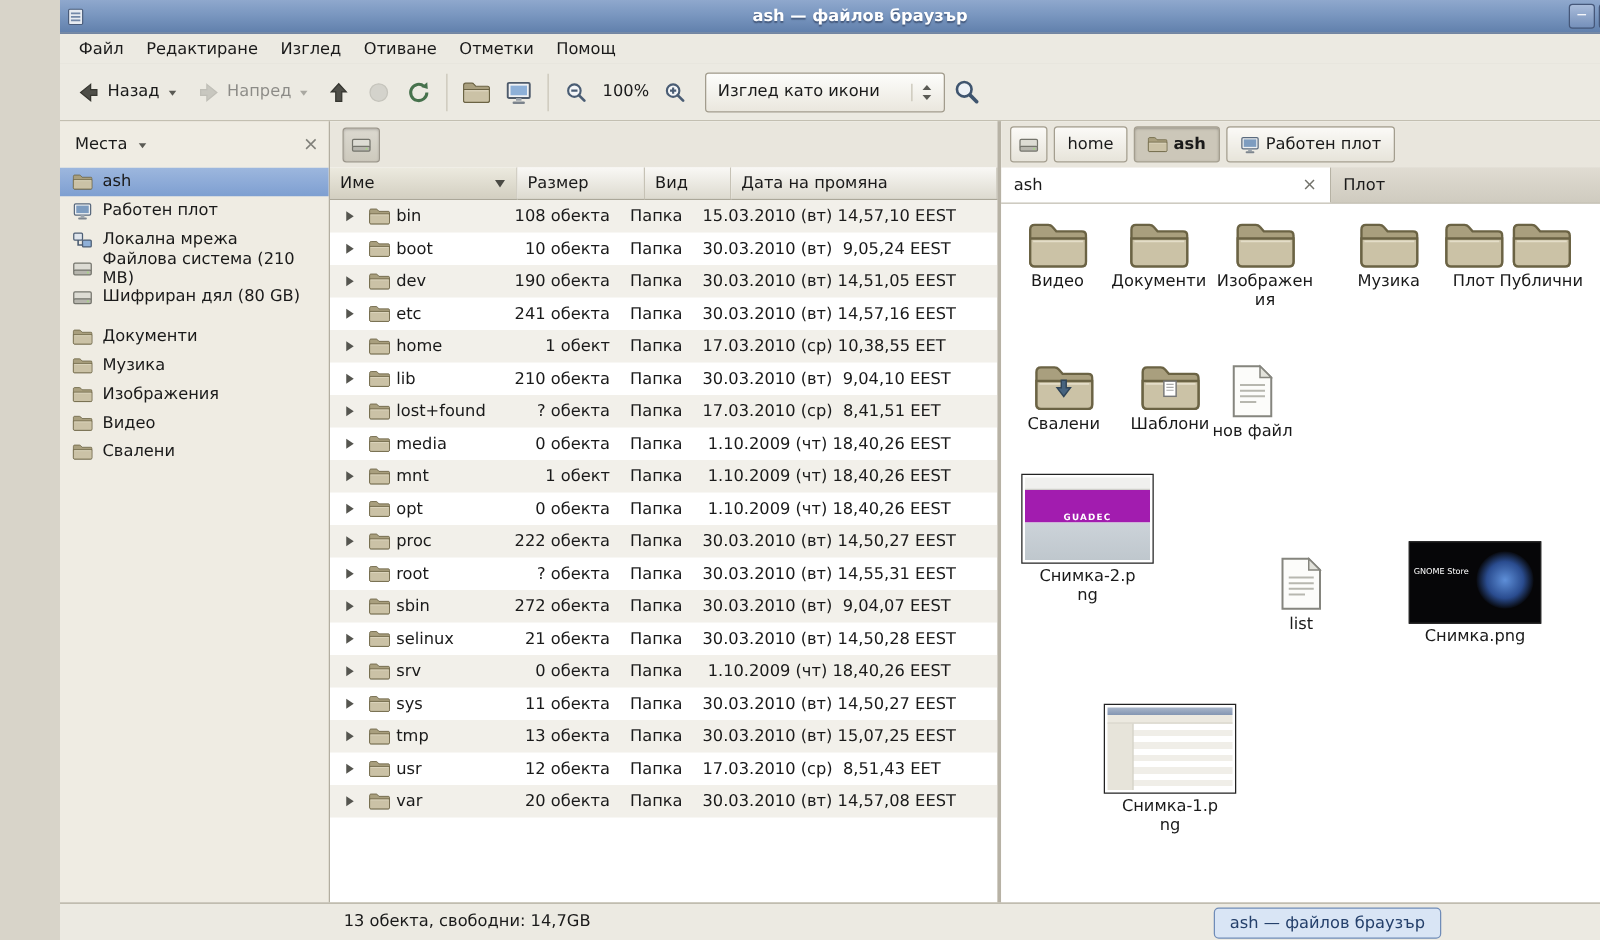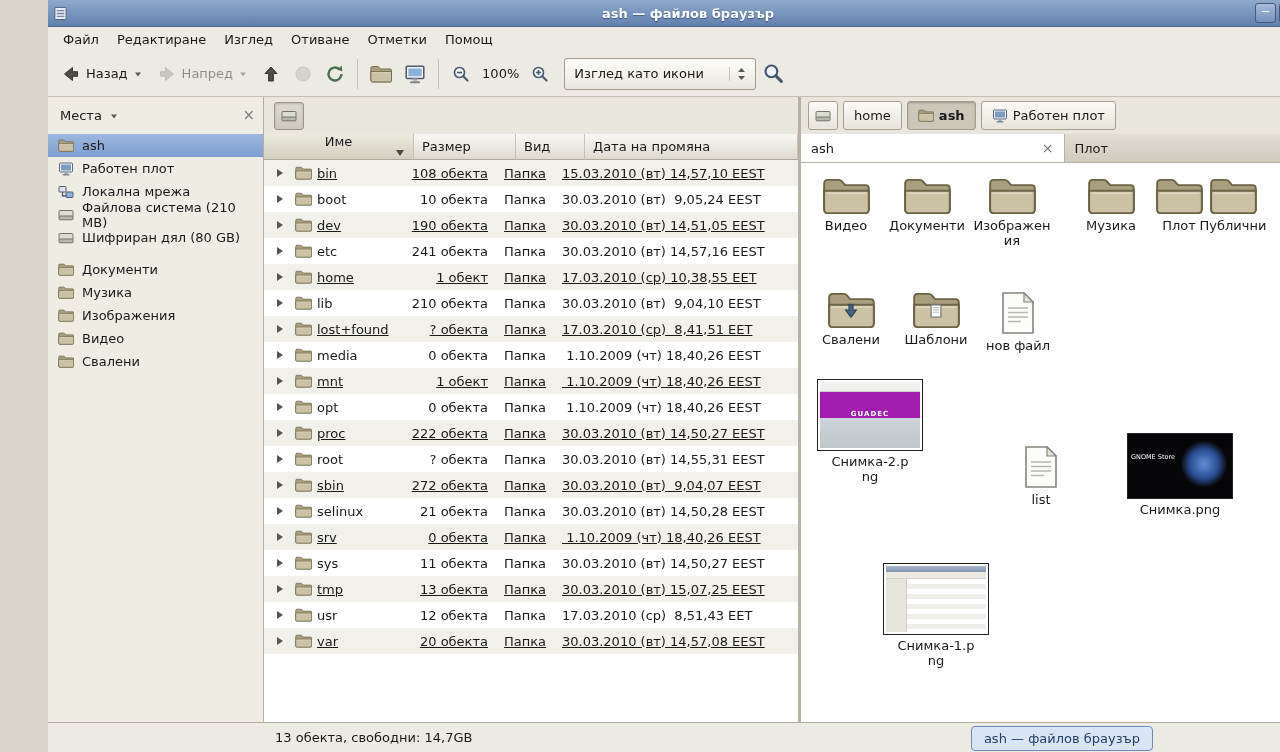--- a/index.html
+++ b/index.html
@@ -51,29 +51,29 @@
 
   
   .list-pane{flex:0 0 534px;display:flex;flex-direction:column;background:#fff;min-height:0;}
   .lp-top{flex:0 0 37px;background:#e9e6dd;display:flex;align-items:center;padding:0 10px;}
   .lp-top-btn{width:28px;height:26px;border:1px solid #9a958a;border-radius:3px;
               background:linear-gradient(#dcd9d0,#cdc9bd);display:flex;align-items:center;
               justify-content:center;box-shadow:inset 0 1px 2px rgba(0,0,0,.18);}
   .list-header{flex:0 0 26px;display:flex;}
   .hcol{display:flex;align-items:center;padding:0 8px;background:linear-gradient(#f9f8f5,#dddacf);
         border-right:1px solid #c6c2b5;border-bottom:1px solid #aba799;}
-  .hcol.sorted{background:linear-gradient(#eceadf,#d3cfc1);flex-direction:column;}
+  .hcol.sorted{background:linear-gradient(#eceadf,#d3cfc1);}
   .hc-name{flex:0 0 133px;}
   .hc-size{flex:0 0 85px;}
   .hc-type{flex:0 0 52px;}
   .hc-date{flex:1;}
   .sort-ico{margin-left:auto;}
   .rows{flex:1;overflow:hidden;}
   .row{display:flex;height:26px;align-items:center;}
-  .row.odd{background:#f2f0ea;text-decoration:underline;}
+  .row.odd{background:#f2f0ea;}
   .c-name{flex:0 0 133px;display:flex;align-items:center;gap:5px;padding-left:6px;overflow:hidden;}
   .expander{width:20px;display:flex;justify-content:center;flex:0 0 20px;}
   .expander::before{content:'';border-left:6px solid #55554f;border-top:4px solid transparent;
                     border-bottom:4px solid transparent;}
   .c-size{flex:0 0 85px;text-align:right;padding-right:10px;white-space:pre;}
   .c-type{flex:0 0 52px;padding-left:6px;}
   .c-date{flex:1;padding-left:6px;white-space:pre;overflow:hidden;}
 
   .splitter{flex:0 0 3px;background:#b7b2a5;cursor:col-resize;}
 
@@ -828,21 +828,21 @@
             <span class="bigicon"><svg width="48" height="38" viewBox="0 0 50 40">
     <path d="M2 7c0-2.5 1.2-4 3.8-4h11.4c1.6 0 2.6.6 3.5 1.7L24 8.5h21.5c2.6 0 3.5 1.2 3.5 3.6V34c0 2.5-1.2 4-3.8 4H5.8C3.2 38 2 36.5 2 34z" fill="#a99f7e" stroke="#6b6344" stroke-width="2"></path>
     <path d="M2 14.5h47V34c0 2.5-1.2 4-3.8 4H5.8C3.2 38 2 36.5 2 34z" fill="#cbc2a6" stroke="#6b6344" stroke-width="2"></path>
     <path d="M4.5 17h42" stroke="#e4ddc8" stroke-width="1.5"></path>
               </svg><span class="emblem"><svg width="12" height="14" viewBox="0 0 10 12">
     <rect x="0.8" y="0.8" width="8.4" height="10.4" fill="#fff" stroke="#777"></rect>
     <path d="M2.5 3h5M2.5 5h5M2.5 7h5" stroke="#aaa" stroke-width="0.8"></path>
                 </svg></span></span>
             <div class="ivlabel">Шаблони</div>
           </div>
-          <div class="ivitem" style="left: 179px; top: 128px; width: 76px;">
+          <div class="ivitem" style="left: 163px; top: 128px; width: 76px;">
             <span class="bigicon"><svg width="34" height="44" viewBox="0 0 34 44">
     <path d="M2 2h21l9 9v31H2z" fill="#fcfcfa" stroke="#85857e" stroke-width="1.6"></path>
     <path d="M23 2l9 9h-9z" fill="#e3e3dc" stroke="#85857e" stroke-width="1.2"></path>
     <path d="M7 17h20M7 21.5h20M7 26h20M7 30.5h13" stroke="#b7b7af" stroke-width="1.6"></path>
               </svg></span>
             <div class="ivlabel">нов файл</div>
           </div>
           <div class="ivitem" style="left: 16px; top: 216px; width: 106px;">
             <span class="thumb t-guadec">
               <span class="tg-top"></span>

